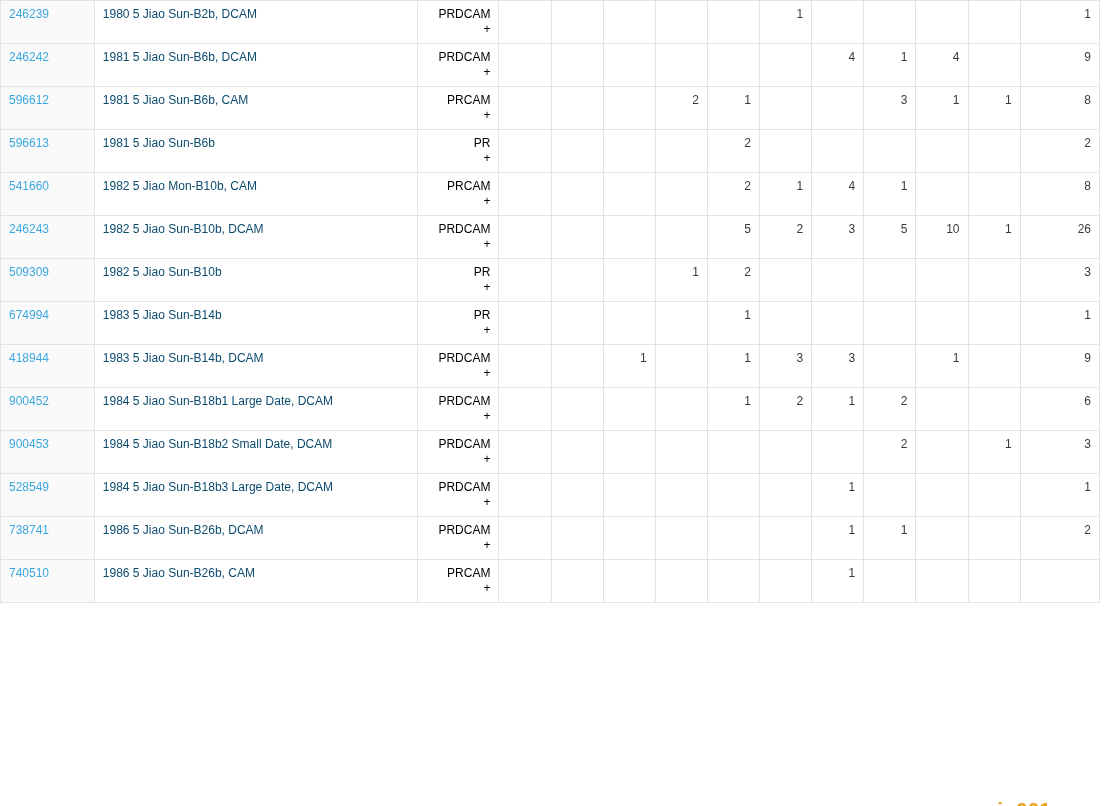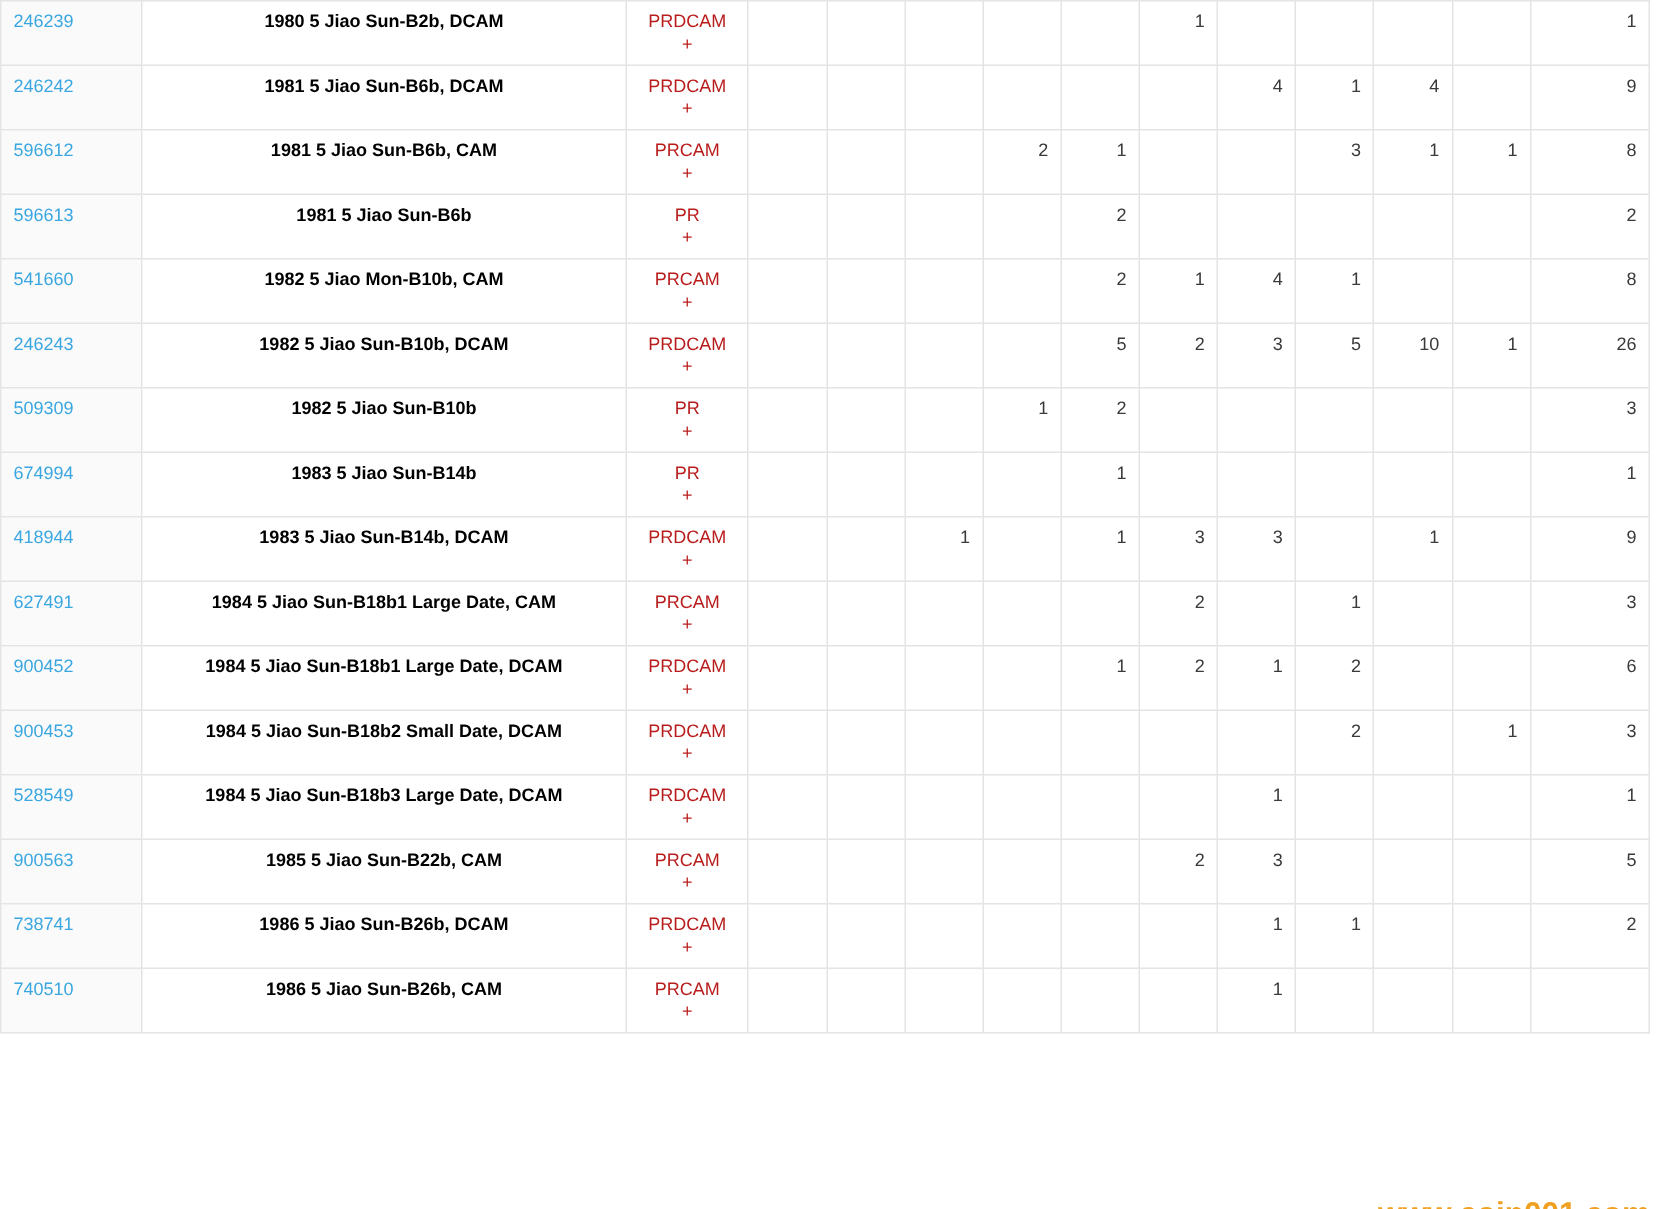--- a/index.html
+++ b/index.html
@@ -44,27 +44,26 @@
   td.cell-id {
     color: #3ba7e0;
     text-align: left;
     white-space: nowrap;
   }
   td.cell-id a {
     color: #3ba7e0;
     text-decoration: none;
   }
   td.cell-desc {
+    color: #0c4a6e;
+    text-align: left;
+  }
+  td.cell-grade {
     color: #000000;
-    text-align: center;
-    font-weight: bold;
-  }
-  td.cell-grade {
-    color: #b91c1c;
-    text-align: center;
+    text-align: right;
     line-height: 15px;
   }
   td.cell-grade .plus {
     display: block;
   }
   td.cell-num {
     text-align: right;
     color: #3a3a3a;
   }
   td.cell-total {
@@ -253,36 +252,20 @@
           <td class="cell-num"></td>
           <td class="cell-num">1</td>
           <td class="cell-num">3</td>
           <td class="cell-num">3</td>
           <td class="cell-num"></td>
           <td class="cell-num">1</td>
           <td class="cell-num"></td>
           <td class="cell-total">9</td>
         </tr>
         <tr class="row">
-          <td class="cell-id"><a>627491</a></td>
-          <td class="cell-desc">1984 5 Jiao Sun-B18b1 Large Date, CAM</td>
-          <td class="cell-grade"><span>PRCAM</span><span class="plus">+</span></td>
-          <td class="cell-num"></td>
-          <td class="cell-num"></td>
-          <td class="cell-num"></td>
-          <td class="cell-num"></td>
-          <td class="cell-num"></td>
-          <td class="cell-num">2</td>
-          <td class="cell-num"></td>
-          <td class="cell-num">1</td>
-          <td class="cell-num"></td>
-          <td class="cell-num"></td>
-          <td class="cell-total">3</td>
-        </tr>
-        <tr class="row">
           <td class="cell-id"><a>900452</a></td>
           <td class="cell-desc">1984 5 Jiao Sun-B18b1 Large Date, DCAM</td>
           <td class="cell-grade"><span>PRDCAM</span><span class="plus">+</span></td>
           <td class="cell-num"></td>
           <td class="cell-num"></td>
           <td class="cell-num"></td>
           <td class="cell-num"></td>
           <td class="cell-num">1</td>
           <td class="cell-num">2</td>
           <td class="cell-num">1</td>
@@ -315,36 +298,20 @@
           <td class="cell-num"></td>
           <td class="cell-num"></td>
           <td class="cell-num"></td>
           <td class="cell-num"></td>
           <td class="cell-num"></td>
           <td class="cell-num">1</td>
           <td class="cell-num"></td>
           <td class="cell-num"></td>
           <td class="cell-num"></td>
           <td class="cell-total">1</td>
-        </tr>
-        <tr class="row">
-          <td class="cell-id"><a>900563</a></td>
-          <td class="cell-desc">1985 5 Jiao Sun-B22b, CAM</td>
-          <td class="cell-grade"><span>PRCAM</span><span class="plus">+</span></td>
-          <td class="cell-num"></td>
-          <td class="cell-num"></td>
-          <td class="cell-num"></td>
-          <td class="cell-num"></td>
-          <td class="cell-num"></td>
-          <td class="cell-num">2</td>
-          <td class="cell-num">3</td>
-          <td class="cell-num"></td>
-          <td class="cell-num"></td>
-          <td class="cell-num"></td>
-          <td class="cell-total">5</td>
         </tr>
         <tr class="row">
           <td class="cell-id"><a>738741</a></td>
           <td class="cell-desc">1986 5 Jiao Sun-B26b, DCAM</td>
           <td class="cell-grade"><span>PRDCAM</span><span class="plus">+</span></td>
           <td class="cell-num"></td>
           <td class="cell-num"></td>
           <td class="cell-num"></td>
           <td class="cell-num"></td>
           <td class="cell-num"></td>

